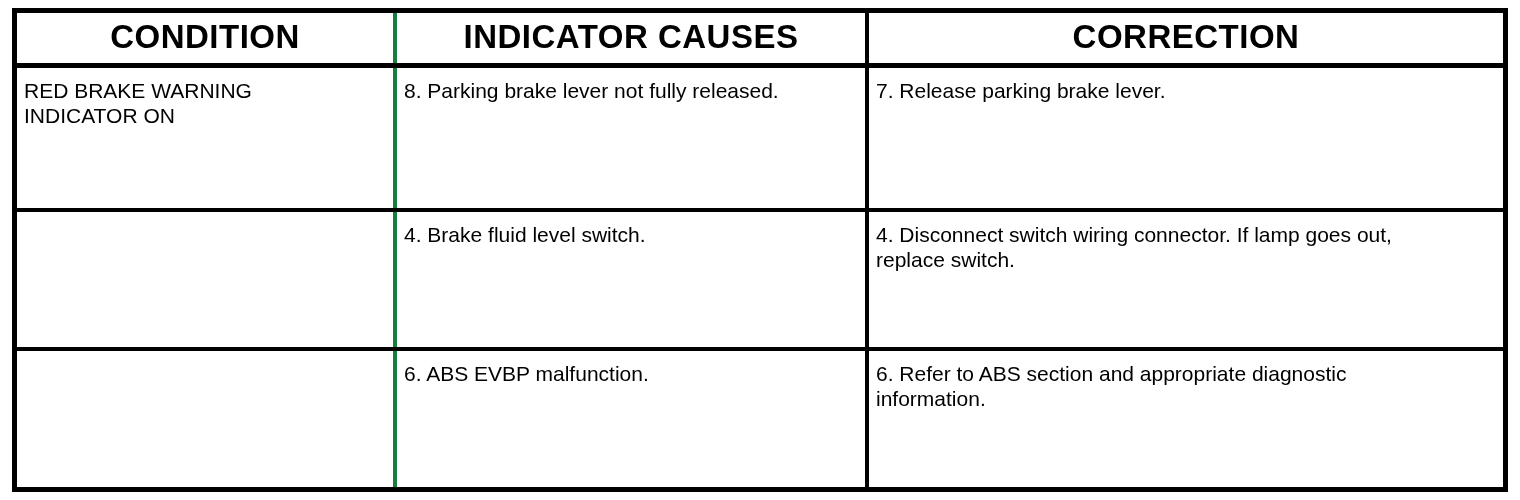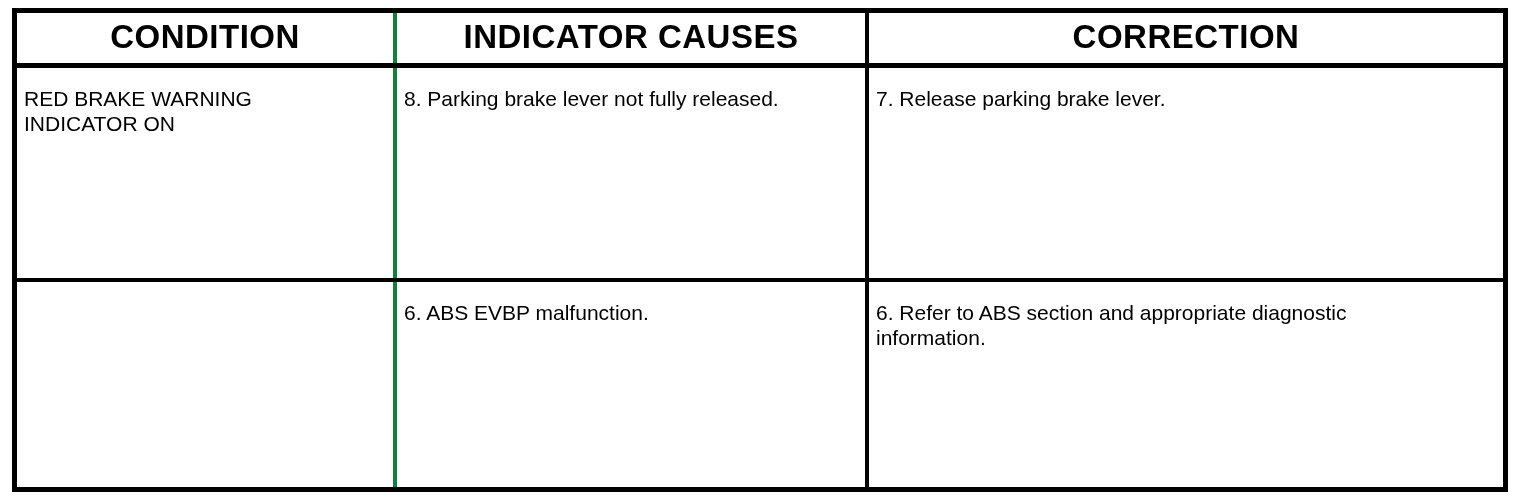--- a/index.html
+++ b/index.html
@@ -77,21 +77,21 @@
     border-bottom: 4px solid #000000;
   }
   tr.body-row.last-row td {
     border-bottom: 0;
   }
 
   .cell-text {
     display: block;
     font-size: 21px;
     line-height: 25px;
-    padding: 18px 8px 6px 7px;
+    padding: 10px 8px 6px 7px;
     white-space: pre-line;
   }
   .cell-text:empty {
     padding: 0;
   }
 
   
   tr.r1 td { height: 71px; }
   tr.r2 td { height: 72px; }
   tr.r3 td { height: 72px; }
@@ -132,20 +132,32 @@
         <td class="c-cause">
           <span class="cell-text">8. Parking brake lever not fully released.</span>
         </td>
         <td class="c-corr">
           <span class="cell-text">7. Release parking brake lever.</span>
         </td>
       </tr>
 
 
 
+      <tr class="body-row r4">
+        <td class="c-cond">
+          <span class="cell-text"></span>
+        </td>
+        <td class="c-cause">
+          <span class="cell-text">4. Brake fluid level switch.</span>
+        </td>
+        <td class="c-corr">
+          <span class="cell-text">4. Disconnect switch wiring connector. If lamp goes out,
+replace switch.</span>
+        </td>
+      </tr>
 
 
       <tr class="body-row r6 last-row">
         <td class="c-cond">
           <span class="cell-text"></span>
         </td>
         <td class="c-cause">
           <span class="cell-text">6. ABS EVBP malfunction.</span>
         </td>
         <td class="c-corr">

